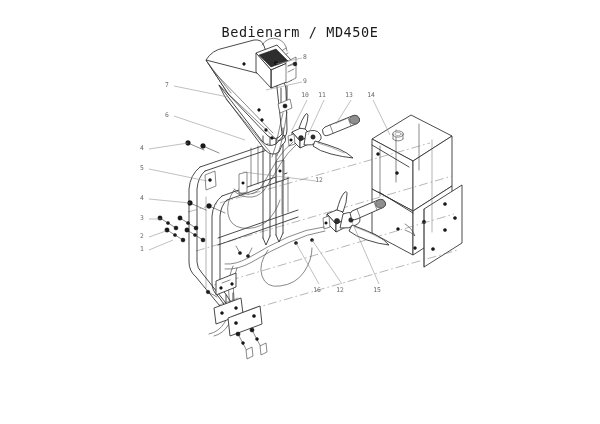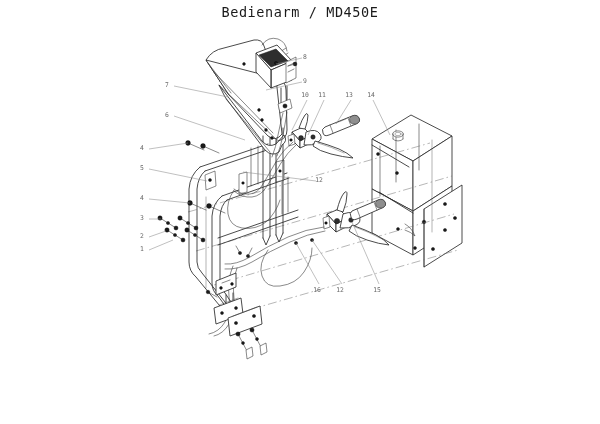--- a/index.html
+++ b/index.html
@@ -17,21 +17,21 @@
   #sheet {
     position: absolute;
     left: 0; top: 0;
     width: 600px;
     height: 424px;
     background: #ffffff;
   }
   #title {
     position: absolute;
     left: 0;
-    top: 4px;
+    top: 24px;
     width: 600px;
     text-align: center;
     font-family: "DejaVu Sans Mono", "Liberation Mono", monospace;
     font-size: 13.5px;
     letter-spacing: 0.6px;
     color: #1a1a1a;
     white-space: pre;
   }
   #drawing {
     position: absolute;

